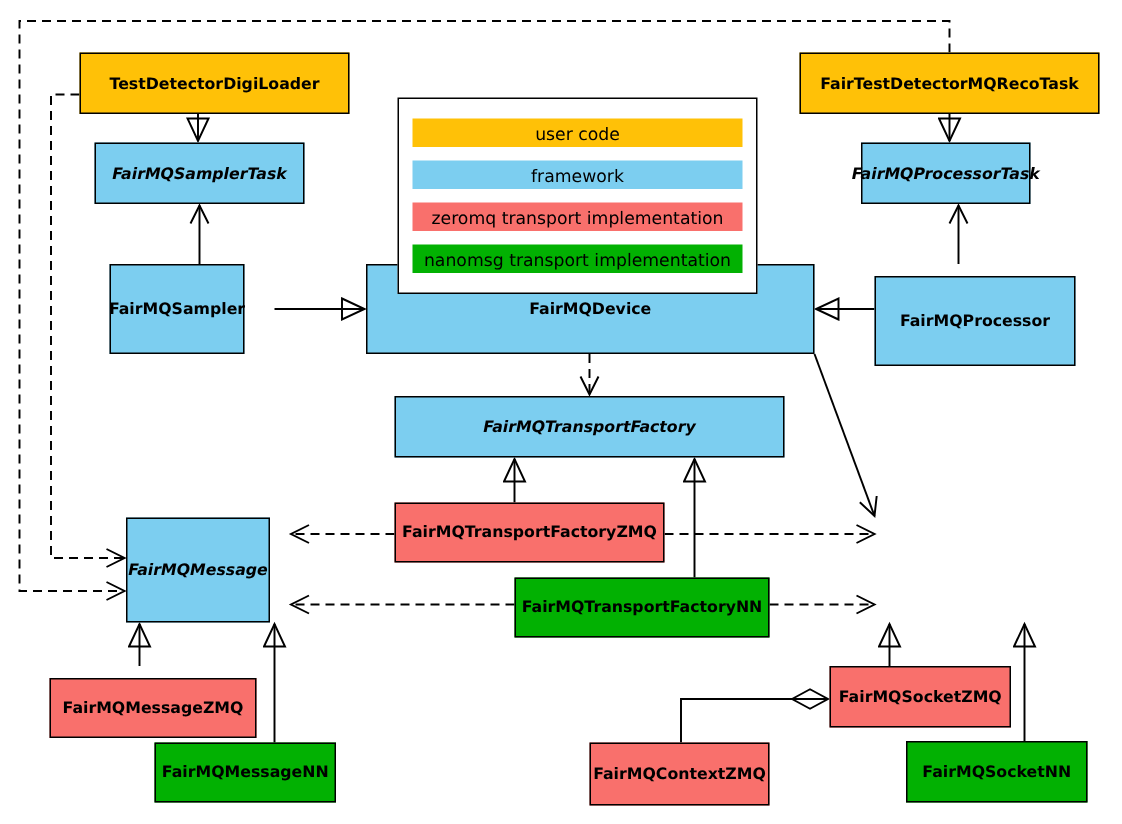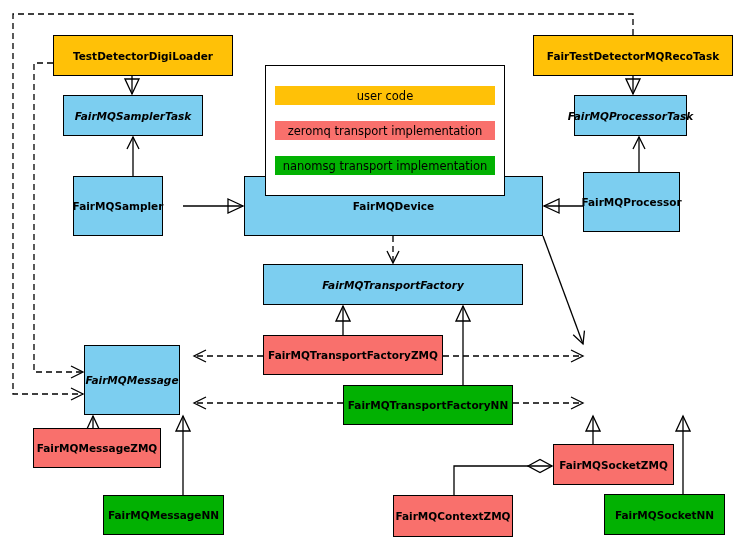--- a/index.html
+++ b/index.html
@@ -95,55 +95,58 @@
   </div>
   <div class="node layer-framework abstract" style="left:574px;top:95px;width:113px;height:41px">
     <span>FairMQProcessorTask</span>
   </div>
   <div class="node layer-framework" style="left:73px;top:176px;width:90px;height:60px">
     <span>FairMQSampler</span>
   </div>
   <div class="node layer-framework" style="left:244px;top:176px;width:299px;height:60px">
     <span>FairMQDevice</span>
   </div>
-  <div class="node layer-framework" style="left:583px;top:172px;width:97px;height:60px">
+  <div class="node layer-framework" style="left:583px;top:184px;width:134px;height:60px">
     <span>FairMQProcessor</span>
   </div>
   <div class="node layer-framework abstract" style="left:263px;top:264px;width:260px;height:41px">
     <span>FairMQTransportFactory</span>
   </div>
   <div class="node layer-zeromq" style="left:263px;top:335px;width:180px;height:40px">
     <span>FairMQTransportFactoryZMQ</span>
   </div>
   <div class="node layer-nanomsg" style="left:343px;top:385px;width:170px;height:40px">
     <span>FairMQTransportFactoryNN</span>
   </div>
   <div class="node layer-framework abstract" style="left:84px;top:345px;width:96px;height:70px">
     <span>FairMQMessage</span>
   </div>
-  <div class="node layer-zeromq" style="left:33px;top:428px;width:128px;height:40px">
+  <div class="node layer-zeromq" style="left:33px;top:452px;width:138px;height:40px">
     <span>FairMQMessageZMQ</span>
   </div>
   <div class="node layer-nanomsg" style="left:103px;top:495px;width:121px;height:40px">
     <span>FairMQMessageNN</span>
   </div>
   <div class="node layer-zeromq" style="left:553px;top:444px;width:121px;height:41px">
     <span>FairMQSocketZMQ</span>
   </div>
   <div class="node layer-zeromq" style="left:393px;top:495px;width:120px;height:42px">
     <span>FairMQContextZMQ</span>
   </div>
   <div class="node layer-nanomsg" style="left:604px;top:494px;width:121px;height:41px">
     <span>FairMQSocketNN</span>
   </div>
 
   <div class="legend">
     <div class="legend-row layer-user">
       <span>user code</span>
     </div>
+    <div class="legend-row layer-framework">
+      <span>framework</span>
+    </div>
     <div class="legend-row layer-zeromq">
       <span>zeromq transport implementation</span>
     </div>
     <div class="legend-row layer-nanomsg">
       <span>nanomsg transport implementation</span>
     </div>
   </div>
 
 </div>
 

